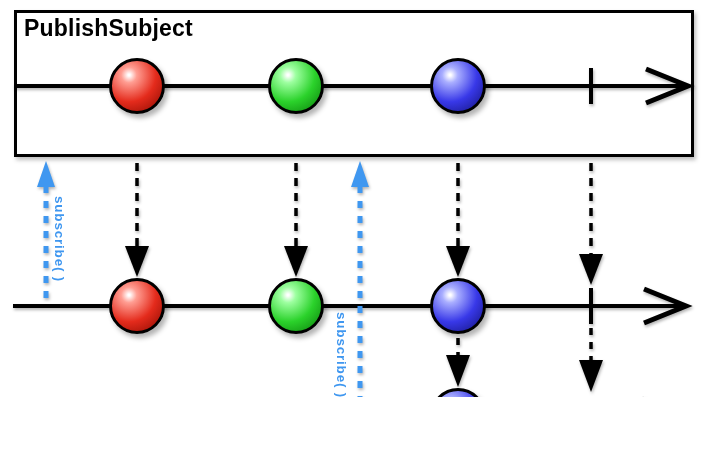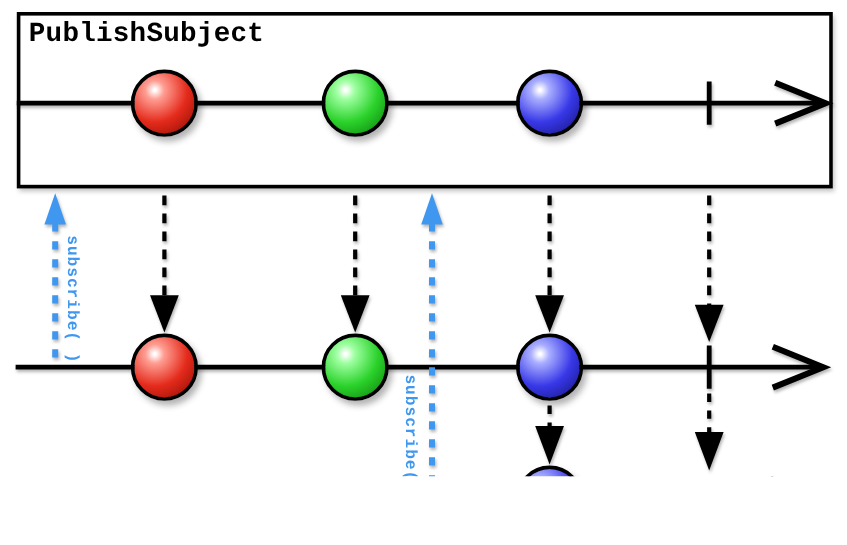--- a/index.html
+++ b/index.html
@@ -2,21 +2,21 @@
 <html style="--c-red: #e42b1c; --c-red-dark: #8a0a00; --c-green: #2bd22b; --c-green-dark: #0a7d0a; --c-blue: #3838e8; --c-blue-dark: #12127a; --c-accent: #3f97f0; --c-line: #000000;"><head>
 <meta charset="utf-8">
 <style>
   html, body { margin: 0; padding: 0; background: #ffffff; }
   #stage {
     position: relative;
     width: 706px;
     height: 397px;
     background: #ffffff;
     overflow: hidden;
-    font-family: Liberation Mono, monospace;
+    font-family: Liberation Sans, sans-serif;
     border-radius: 16px;
   }
   #lines-layer {
     position: absolute;
     left: 0; top: 0;
     width: 706px; height: 454px;
     filter: drop-shadow(1px 2px 1.5px rgba(0,0,0,0.30));
   }
   .source-box {
     position: absolute;

